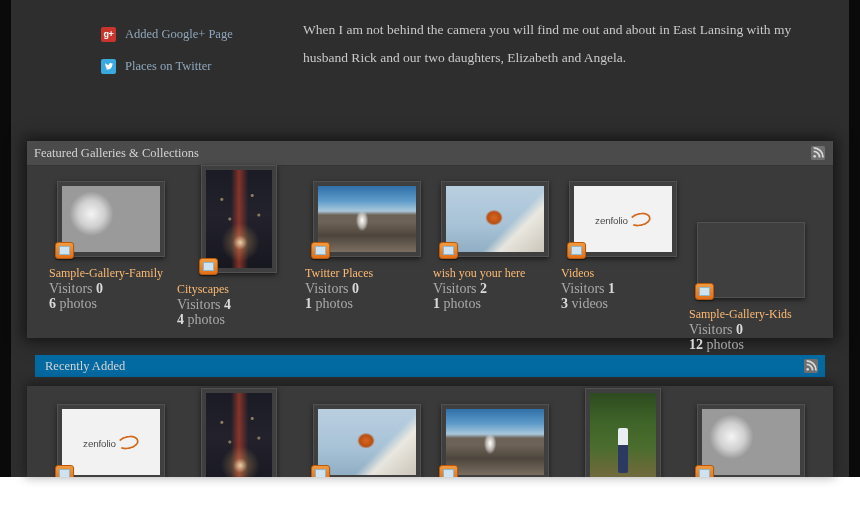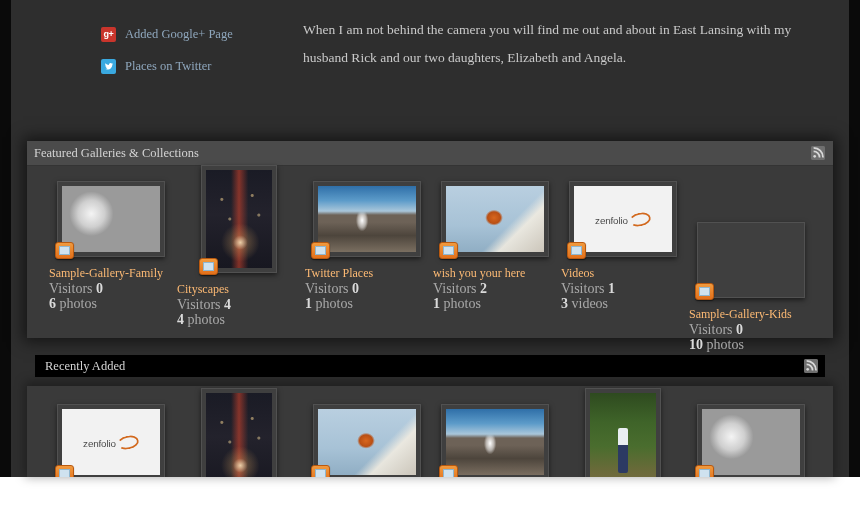--- a/index.html
+++ b/index.html
@@ -113,21 +113,21 @@
     border-radius: 2px;
     overflow: hidden;
   }
   .rss-btn svg { display:block; }
 
   
   .bar-header {
     position: absolute;
     left: 35px; top: 355px;
     width: 790px; height: 22px;
-    background: #000000;
+    background: #0369a1;
     display: flex;
     align-items: center;
   }
   .bar-header .panel-title { margin-left: 10px; }
   .bar-header .rss-btn { top: 4px; right: 7px; }
 
   
   .panel.recent {
     left: 27px; top: 386px;
     width: 806px; height: 91px;
@@ -401,21 +401,21 @@
             <div class="thumb-frame landscape">
               <div class="thumb-img art-baby"></div>
               <div class="badge">
                 <div class="badge-inner"></div>
               </div>
             </div>
           </div>
           <div class="thumb-caption">
             <div class="cap-title">Sample-Gallery-Kids</div>
             <div class="cap-meta">Visitors <b>0</b></div>
-            <div class="cap-meta"><b>10</b> photos</div>
+            <div class="cap-meta"><b>12</b> photos</div>
           </div>
         </div>
       </div>
   </div>
 
   <div class="bar-header">
     <span class="panel-title">Recently Added</span>
     <span class="rss-btn">
       <svg width="14" height="14" viewBox="0 0 16 16" aria-hidden="true">
         <rect width="16" height="16" fill="#6f6f6f"></rect>

